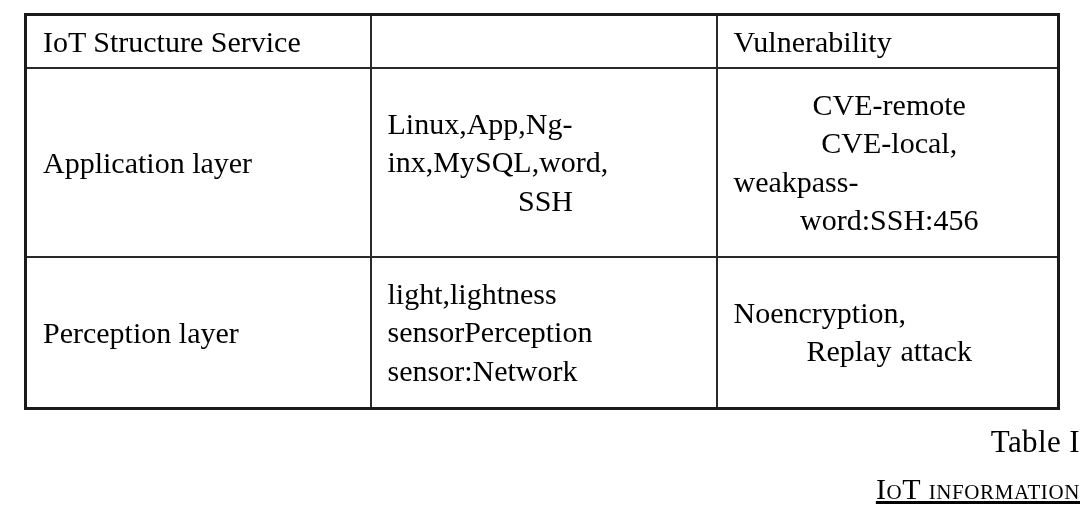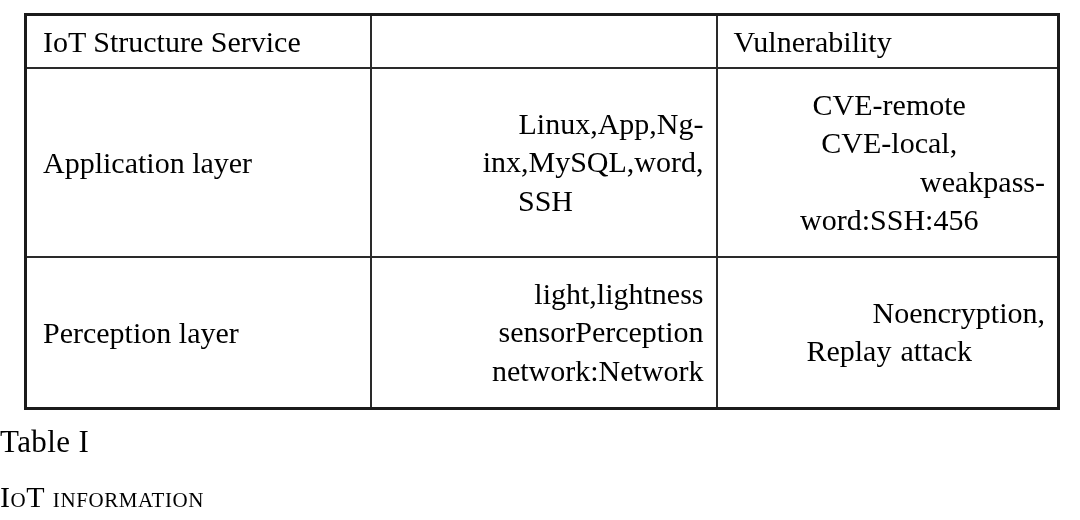--- a/index.html
+++ b/index.html
@@ -78,46 +78,47 @@
   .row-header td { height: 44px; }
   .row-app    td { height: 171px; }
   .row-net    td { height: 45px; }
   .row-perc   td { height: 137px; }
 
   .nowrap { white-space: nowrap; }
 
   
   .jline {
     display: flex;
-    justify-content: flex-end;
+    justify-content: flex-start;
     white-space: nowrap;
   }
   .jline.last { justify-content: center; }
   .jline.last > span + span { margin-left: 0.30em; }
   .jline > span { display: inline-block; }
 
   
   #caption {
     position: absolute;
     left: 0;
     top: 424px;
     width: 1080px;
-    text-align: left;
+    text-align: right;
   }
   #caption-number {
     font-size: 31px;
     line-height: 1.18;
     letter-spacing: 0.4px;
   }
   #caption-title {
     font-size: 30px;
     line-height: 1.22;
     font-variant: small-caps;
     letter-spacing: 0.6px;
-    margin-top: 18px;
+    margin-top: 10px;
+    text-decoration: underline;
   }
 </style>
 </head>
 <body>
 
 <div id="table-wrap">
   <table class="iot-table">
     <colgroup>
       <col class="c1">
       <col class="c2">
@@ -184,21 +185,21 @@
           <div class="cell-para">
             <div class="jline">
               <span>light,</span>
               <span>lightness</span>
             </div>
             <div class="jline">
               <span>sensor</span>
               <span>Perception</span>
             </div>
             <div class="jline">
-              <span>network:</span>
+              <span>sensor:</span>
               <span>Network</span>
             </div>
           </div>
         </td>
         <td>
           <div class="cell-para">
             <div class="jline">
               <span>No</span>
               <span>encryption,</span>
             </div>

